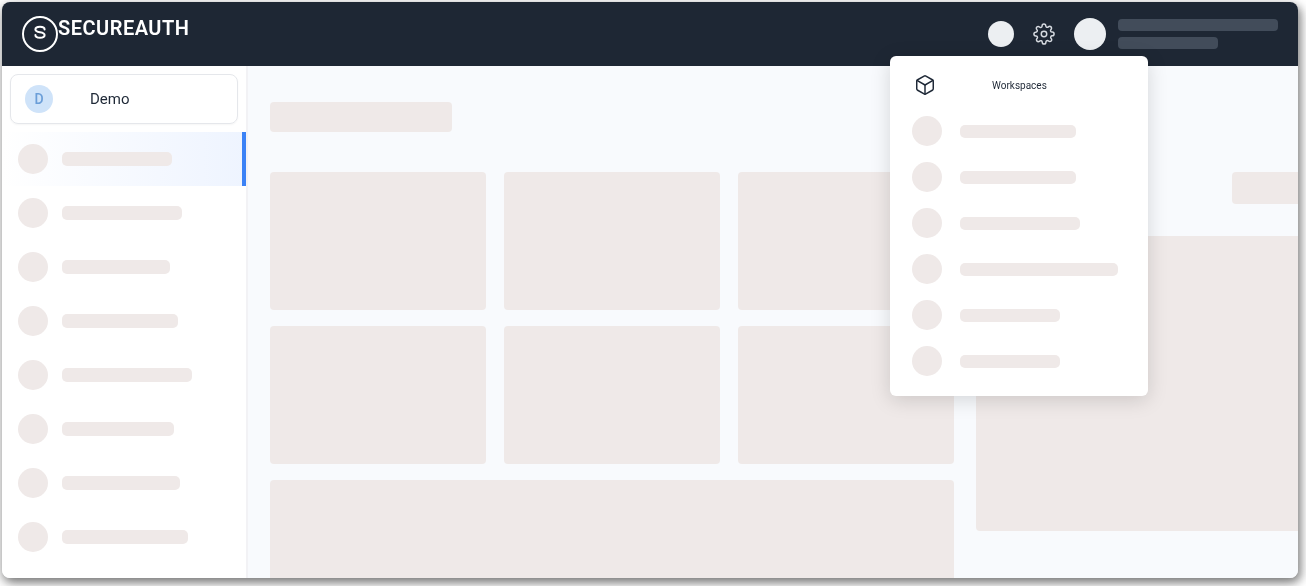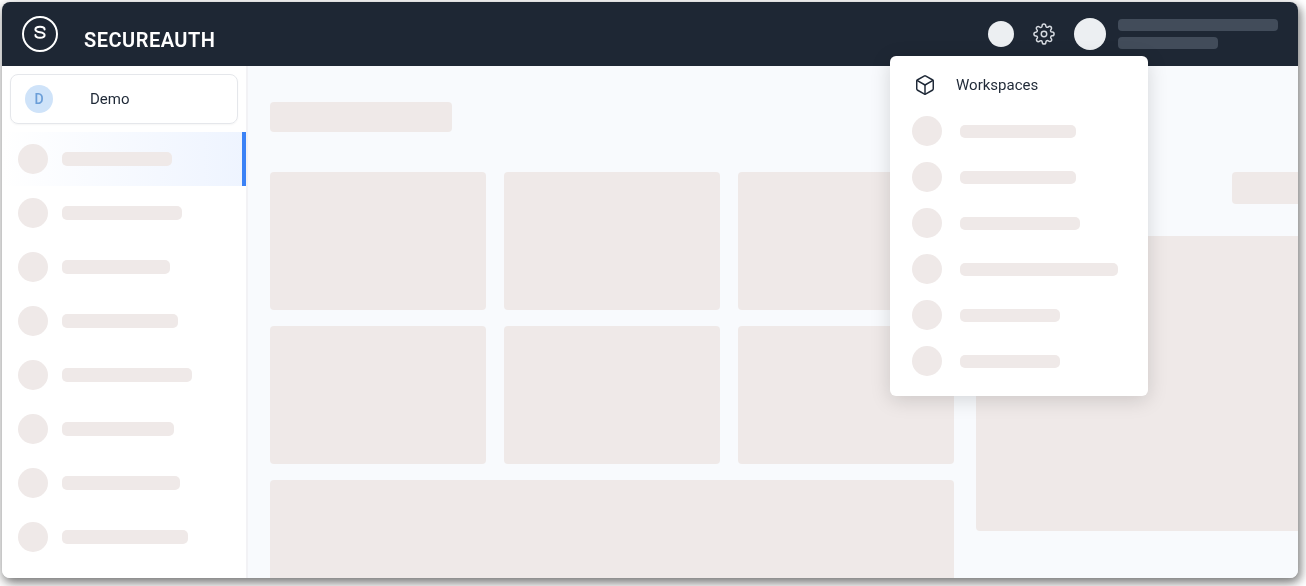--- a/index.html
+++ b/index.html
@@ -26,22 +26,22 @@
     .header {
       height: 64px;
       background: #1e2734;
       display: flex;
       align-items: center;
       padding: 0 20px;
       position: relative;
     }
     .logo-wrap {
       display: flex;
-      align-items: flex-end;
-      gap: 26px;
+      align-items: flex-start;
+      gap: 0;
     }
     .logo-badge {
       width: 36px;
       height: 36px;
       border: 2px solid #fff;
       border-radius: 50%;
       display: flex;
       align-items: center;
       justify-content: center;
     }
@@ -284,22 +284,23 @@
       border-radius: 50%;
       background: #efe9e8;
       flex-shrink: 0;
     }
     .dd-line {
       height: 13px;
       background: #efe9e8;
       border-radius: 5px;
     }
     .dd-label {
-      font-size: 15px;
+      font-size: 10px;
       color: #1f2937;
+      margin-left: 36px;
     }
     .dd-body { padding: 6px 0 12px 0; }
   </style>
 </head>
 <body>
 
 <div class="app-frame">
 
   <div class="header">
     <div class="logo-wrap">

